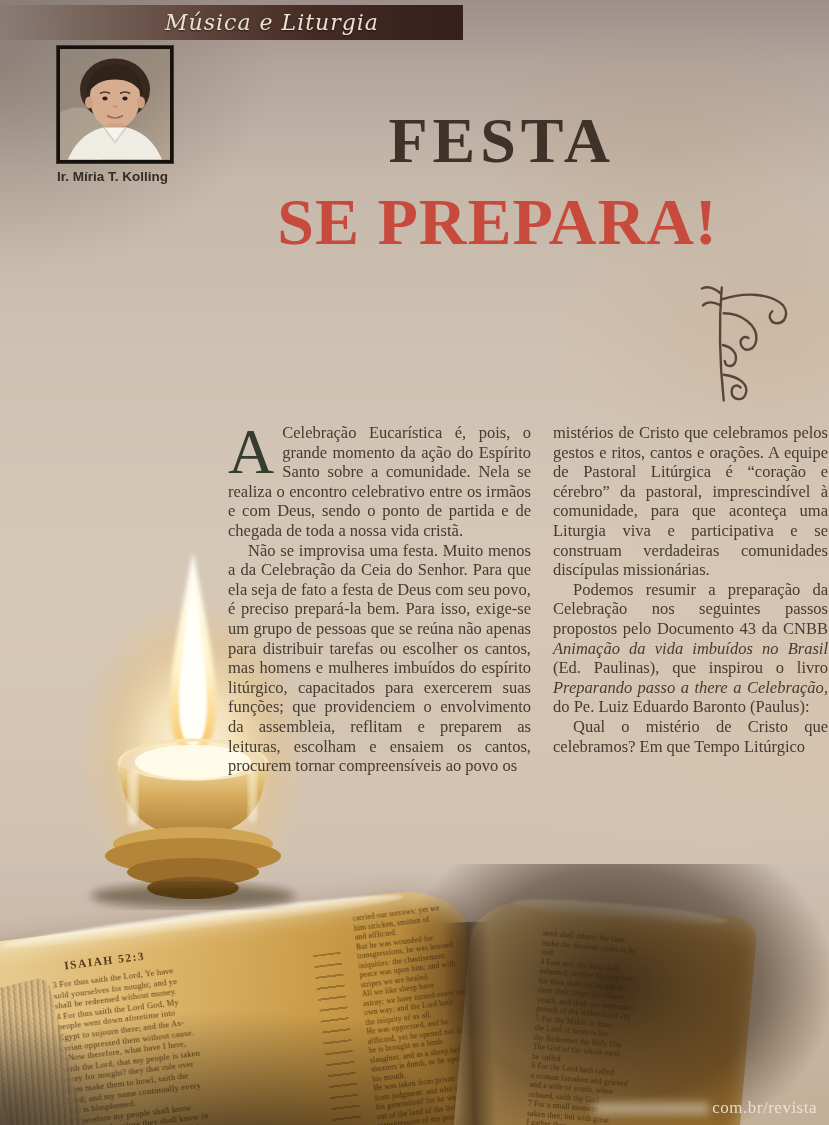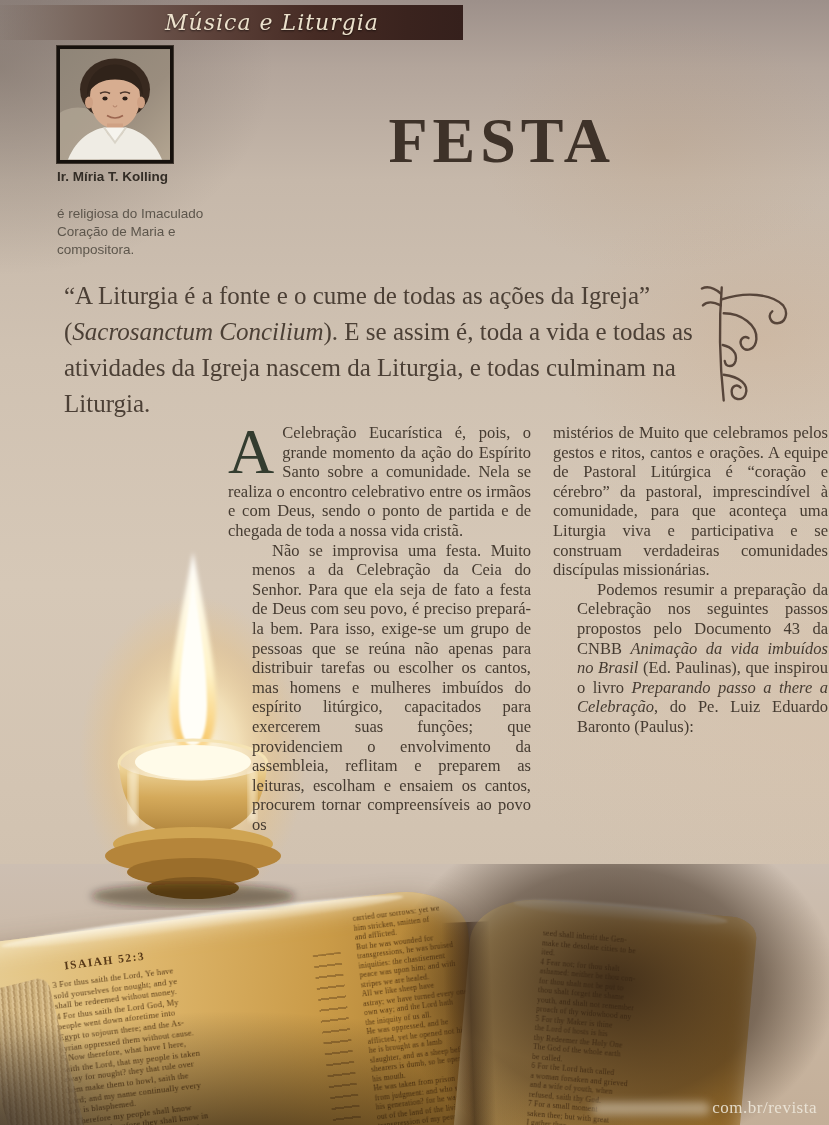--- a/index.html
+++ b/index.html
@@ -33,21 +33,21 @@
   .lede{position:absolute;left:64px;top:278px;width:652px;font-size:25px;line-height:36px;color:#4c4036;}
   .lede i{font-style:italic;}
   
   .flourish{position:absolute;left:694px;top:283px;width:104px;height:122px;}
   
   .columns{position:absolute;left:228px;top:423px;width:600px;display:flex;gap:22px;z-index:3;}
   .col{text-align:justify;color:#453b31;font-size:16.5px;line-height:19.6px;}
   .col-left{width:303px;}
   .col-right{width:275px;}
   .col p{margin:0;}
-  .col p.indent{text-indent:20px;margin-left:24px;}
+  .col p.indent{text-indent:20px;}
   .col h3{margin:15px 0 3px 0;font-size:17.5px;line-height:22px;font-weight:bold;color:#9c4a3a;text-align:left;}
   .dropcap{float:left;font-size:64px;line-height:52px;padding:3px 8px 0 0;color:#333c2f;}
   
   .candle{position:absolute;left:58px;top:538px;width:272px;height:372px;z-index:2;pointer-events:none;}
   
   .bible{position:absolute;left:0;top:864px;width:829px;height:273px;z-index:1;overflow:hidden;
     background:linear-gradient(180deg,#cdbfb2 0%,#cab8a5 38%,#c3ae97 100%);}
   .b-page-left{position:absolute;left:-22px;top:50px;width:505px;height:310px;transform:rotate(-7deg);
     background:linear-gradient(102deg,#e8d099 0%,#ddb56a 35%,#ca9b48 65%,#ab7d32 90%);
     border-radius:26px 70px 8px 8px / 20px 46px 8px 8px;
@@ -116,45 +116,45 @@
       <path d="M53,56 Q55,59 57,56" stroke="#b3836a" stroke-width="1.2" fill="none"></path>
       <path d="M47,66 Q55,71 63,66" stroke="#9c6650" stroke-width="1.6" fill="none"></path>
       <rect x="47" y="74" width="16" height="13" fill="#cfa184"></rect>
       <path d="M8,110 C17,88 33,80 44,78 L48,85 C51,89 59,89 62,85 L66,78 C77,80 93,88 102,110 Z" fill="#efece4"></path>
       <path d="M44,78 L55,93 L66,78" stroke="#d9d4c8" stroke-width="2" fill="#f6f4ee"></path>
     </svg>
   </div>
 
   <div class="author-caption">
     <div class="author-name">Ir. Míria T. Kolling</div>
-    <div class="author-bio">é religiosa do Imaculado Coração de Maria e compositora.</div>
   </div>
 
   <h1 class="title1">FESTA</h1>
-
-  <div class="lede">“A Liturgia é a fonte e o cume de todas as ações da Igreja” (<i>Sacrosanctum Concilium</i>). E se assim é, toda a vida e todas as atividades da Igreja nascem da Liturgia, e todas culminam na Liturgia.</div>
+  <h1 class="title2">SE PREPARA!</h1>
+
 
   <svg class="flourish" viewBox="0 0 105 122" fill="none" stroke="#57453a" stroke-width="2.4" stroke-linecap="round">
     <path d="M28,4 C25,40 26,80 30,118"></path>
     <path d="M28,16 C52,8 78,10 90,22 C96,30 92,40 84,40 C77,40 74,32 79,28"></path>
     <path d="M30,30 C48,30 64,42 63,56 C62,67 52,70 48,63 C45,57 50,52 55,55"></path>
     <path d="M27,10 C20,4 14,2 8,5"></path>
     <path d="M27,22 C19,18 13,18 9,22"></path>
     <path d="M29,62 C38,64 44,70 42,78 C40,85 32,85 31,78"></path>
     <path d="M30,92 C46,94 56,102 52,112 C49,119 38,118 38,109 C38,103 44,101 47,105"></path>
   </svg>
 
   <div class="columns">
     <div class="col col-left">
         <p><span class="dropcap">A</span>Celebração Eucarística é, pois, o grande momento da ação do Espírito Santo sobre a comunidade. Nela se realiza o encontro celebrativo entre os irmãos e com Deus, sendo o ponto de partida e de chegada de toda a nossa vida cristã.</p>
         <p class="indent">Não se improvisa uma festa. Muito menos a da Celebração da Ceia do Senhor. Para que ela seja de fato a festa de Deus com seu povo, é preciso prepará-la bem. Para isso, exige-se um grupo de pessoas que se reúna não apenas para distribuir tarefas ou escolher os cantos, mas homens e mulheres imbuídos do espírito litúrgico, capacitados para exercerem suas funções; que providenciem o envolvimento da assembleia, reflitam e preparem as leituras, escolham e ensaiem os cantos, procurem tornar compreensíveis ao povo os</p>
       </div>
     <div class="col col-right">
-        <p>mistérios de Muito que celebramos pelos gestos e ritos, cantos e orações. A equipe de Pastoral Litúrgica é “coração e cérebro” da pastoral, imprescindível à comunidade, para que aconteça uma Liturgia viva e participativa e se construam verdadeiras comunidades discípulas missionárias.</p>
+        <p>mistérios de Cristo que celebramos pelos gestos e ritos, cantos e orações. A equipe de Pastoral Litúrgica é “coração e cérebro” da pastoral, imprescindível à comunidade, para que aconteça uma Liturgia viva e participativa e se construam verdadeiras comunidades discípulas missionárias.</p>
         <p class="indent">Podemos resumir a preparação da Celebração nos seguintes passos propostos pelo Documento 43 da CNBB <i>Animação da vida imbuídos no Brasil</i> (Ed. Paulinas), que inspirou o livro <i>Preparando passo a there a Celebração</i>, do Pe. Luiz Eduardo Baronto (Paulus):</p>
+        <p class="indent">Qual o mistério de Cristo que celebramos? Em que Tempo Litúrgico</p>
       </div>
   </div>
 
   <div class="bible">
     <div class="b-page-left">
       <div class="b-hl-left"></div>
       <div class="isaiah">ISAIAH 52:3</div>
       <div class="b-col b-col1">
           <div class="bline">3 For thus saith the Lord, Ye have</div>
           <div class="bline">sold yourselves for nought; and ye</div>

